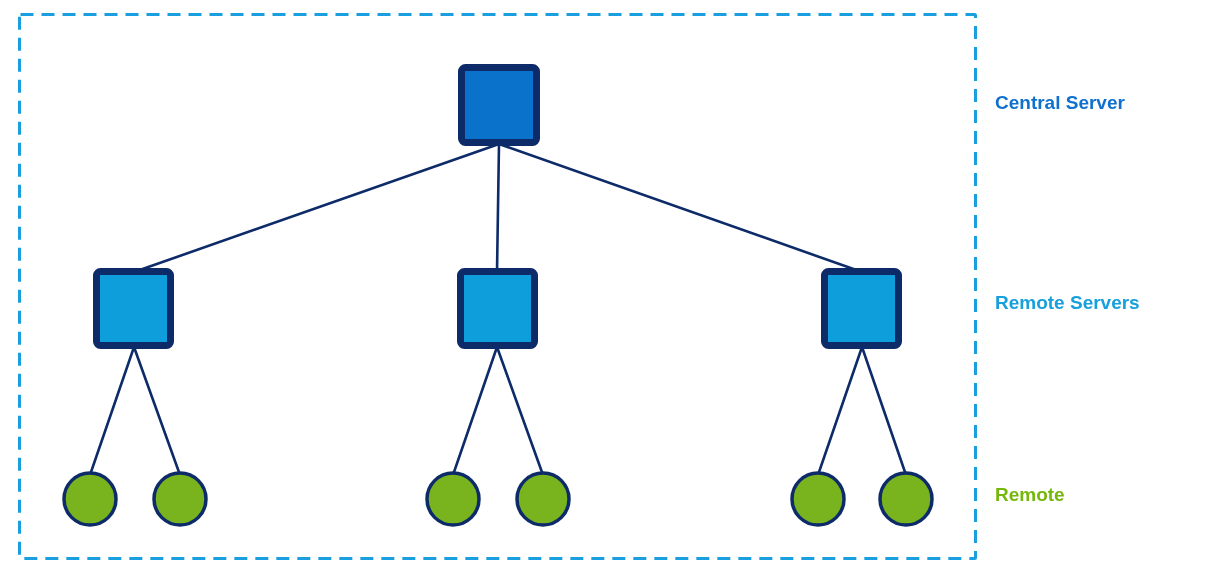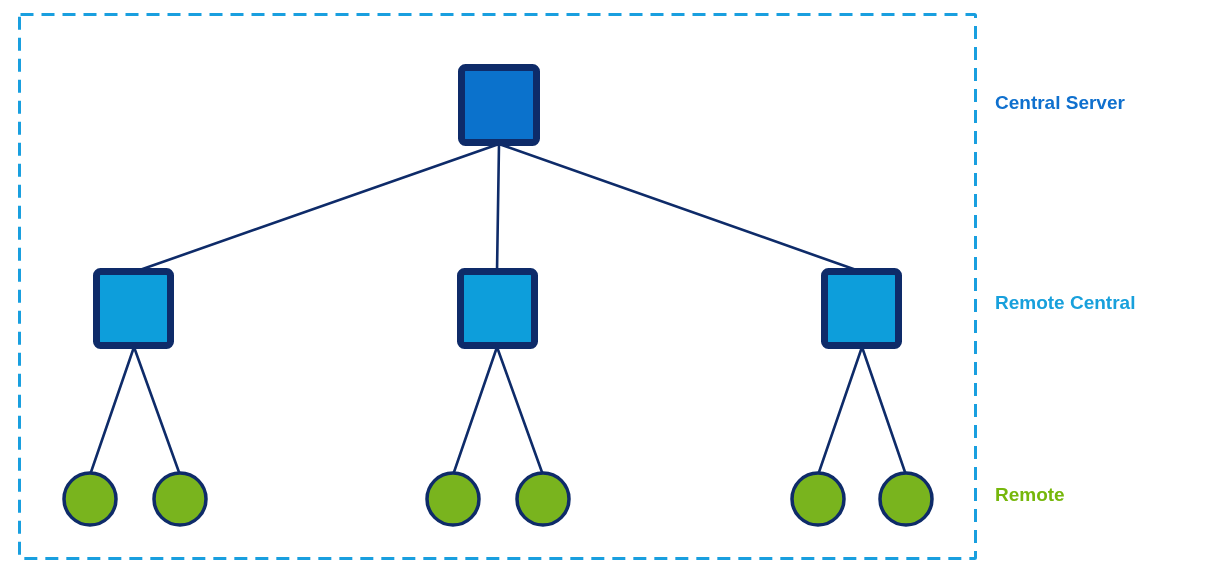--- a/index.html
+++ b/index.html
@@ -85,15 +85,15 @@
   <circle class="poller-node" cx="90" cy="499" r="26"></circle>
   <circle class="poller-node" cx="180" cy="499" r="26"></circle>
   <circle class="poller-node" cx="453" cy="499" r="26"></circle>
   <circle class="poller-node" cx="543" cy="499" r="26"></circle>
   <circle class="poller-node" cx="818" cy="499" r="26"></circle>
   <circle class="poller-node" cx="906" cy="499" r="26"></circle>
 </svg>
 
 <div class="tier-label label-central">Central Server</div>
 
-<div class="tier-label label-remote">Remote Central</div>
+<div class="tier-label label-remote">Remote Servers</div>
 
 <div class="tier-label label-pollers">Remote</div>
 
 </body></html>

